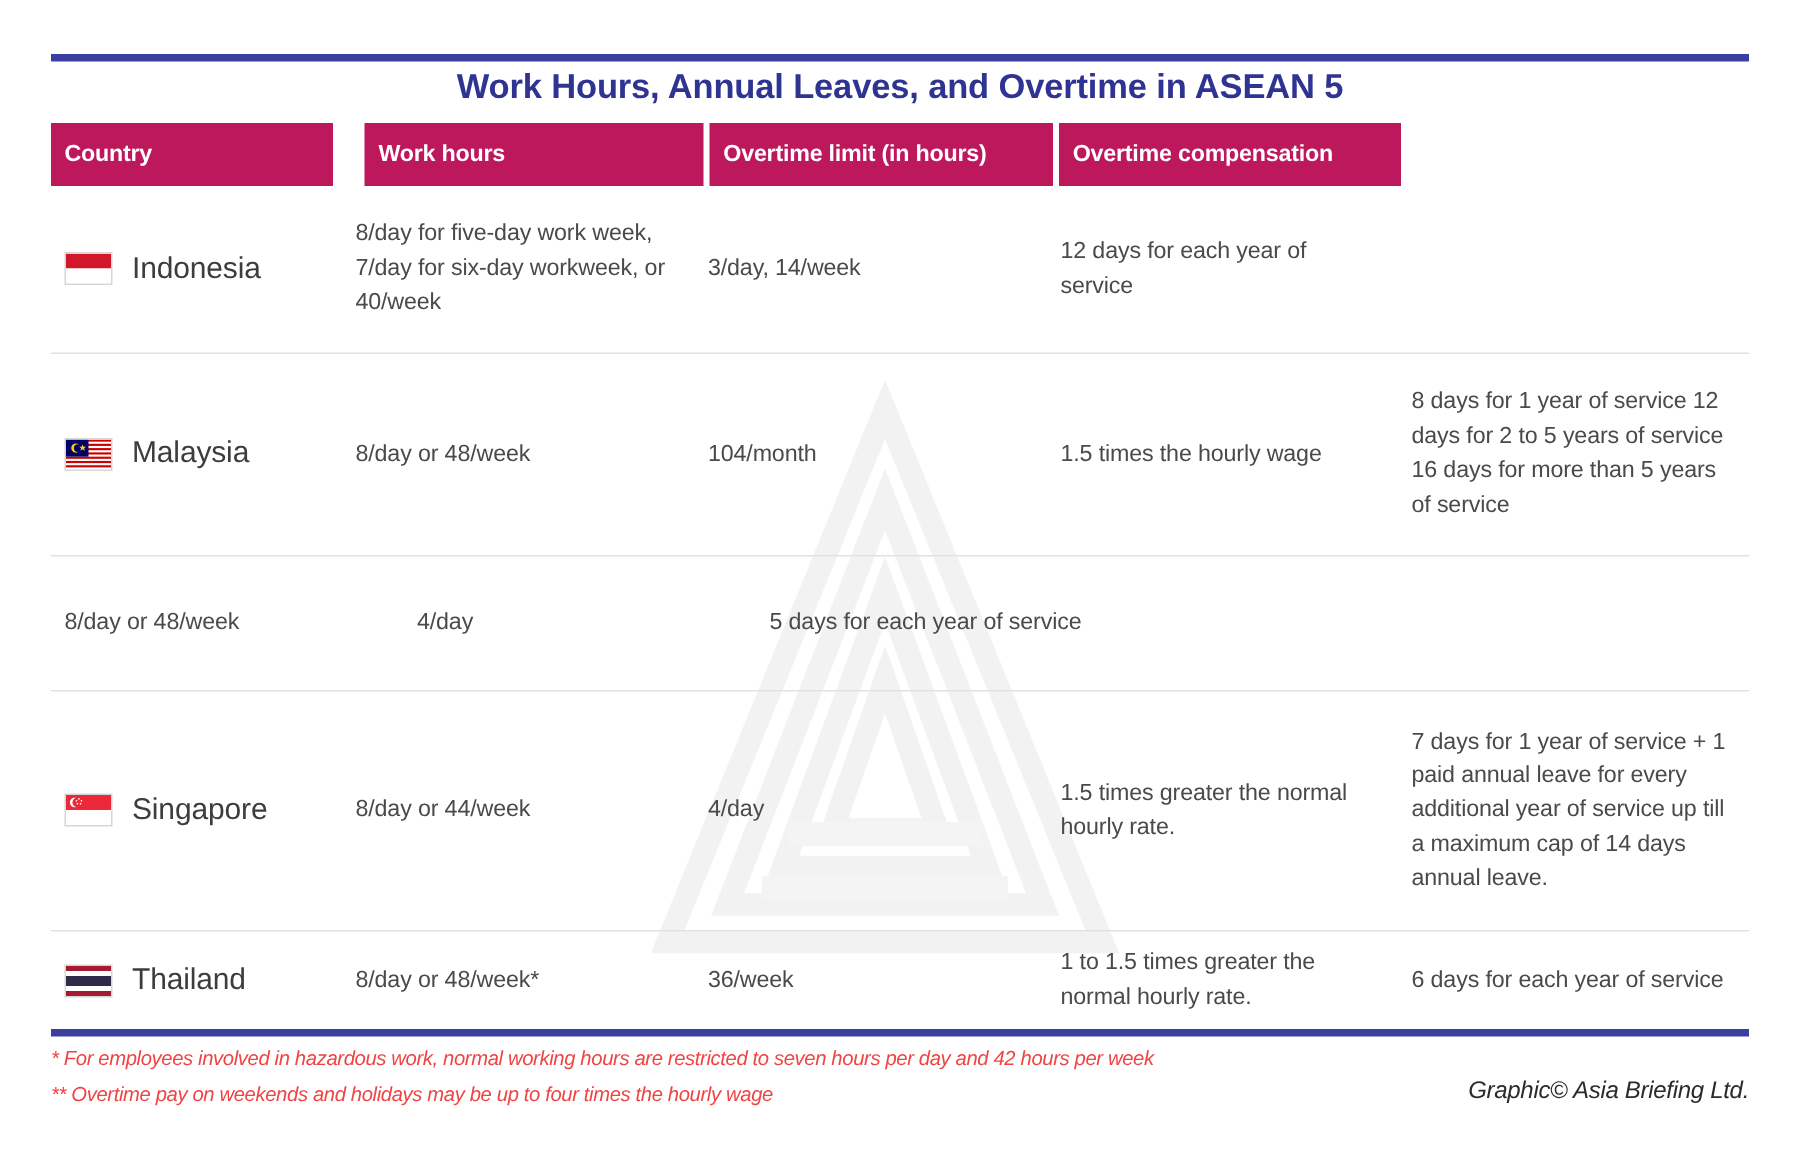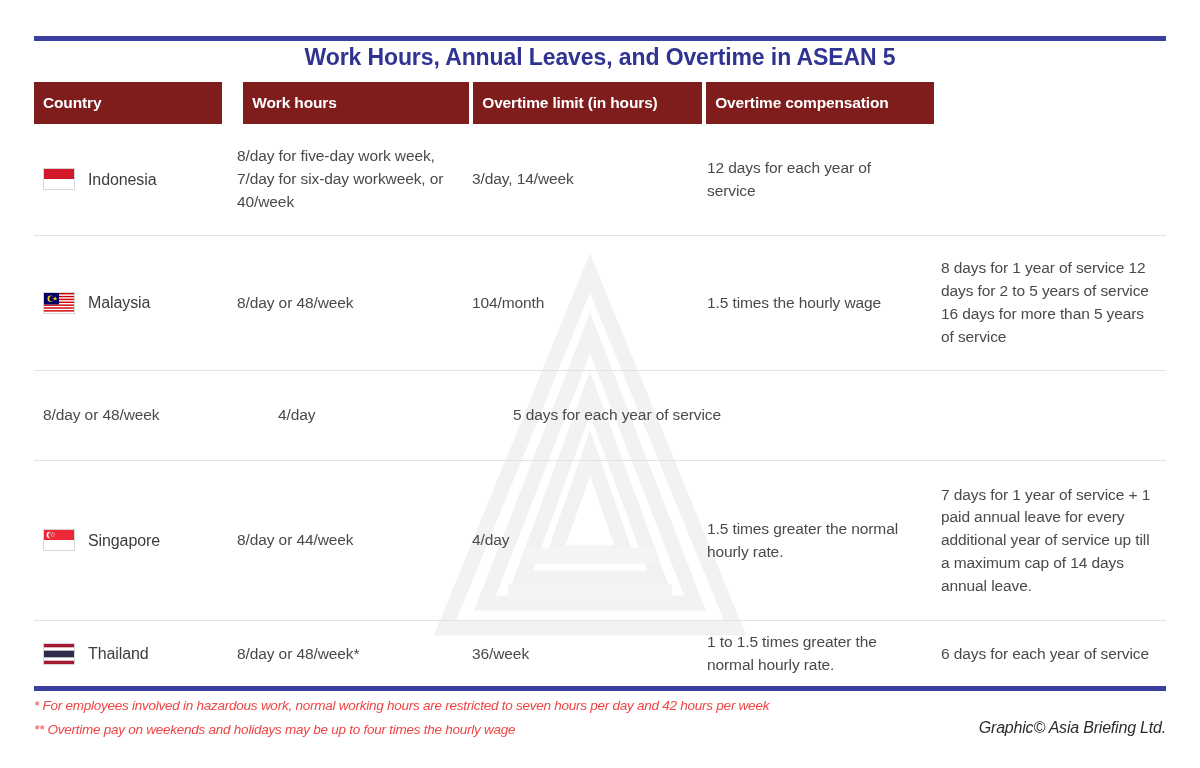--- a/index.html
+++ b/index.html
@@ -50,21 +50,21 @@
     left: 34px; top: 82px;
     width: 1132px;
     z-index: 2;
   }
   .thead {
     display: flex;
     height: 42px;
     gap: 4px;
   }
   .th {
-    background: #7f1d1d;
+    background: #be185d;
     color: #ffffff;
     font-size: 15.5px;
     font-weight: bold;
     display: flex;
     align-items: center;
     padding-left: 9px;
     letter-spacing: -0.15px;
   }
   .row {
     display: flex;
@@ -91,21 +91,21 @@
   }
   .flag {
     width: 32px; height: 22px;
     border: 1px solid #d6d6d6;
     position: relative;
     overflow: hidden;
     flex: 0 0 auto;
     background: #fff;
   }
   .country-name {
-    font-size: 16px;
+    font-size: 20px;
     color: #3d3d3d;
     letter-spacing: -0.1px;
     white-space: nowrap;
   }
   
   .c0 { width: 194px; }
   .c1 { width: 235px; }
   .c2 { width: 235px; }
   .c3 { width: 234px; }
   .c4 { width: 234px; }

